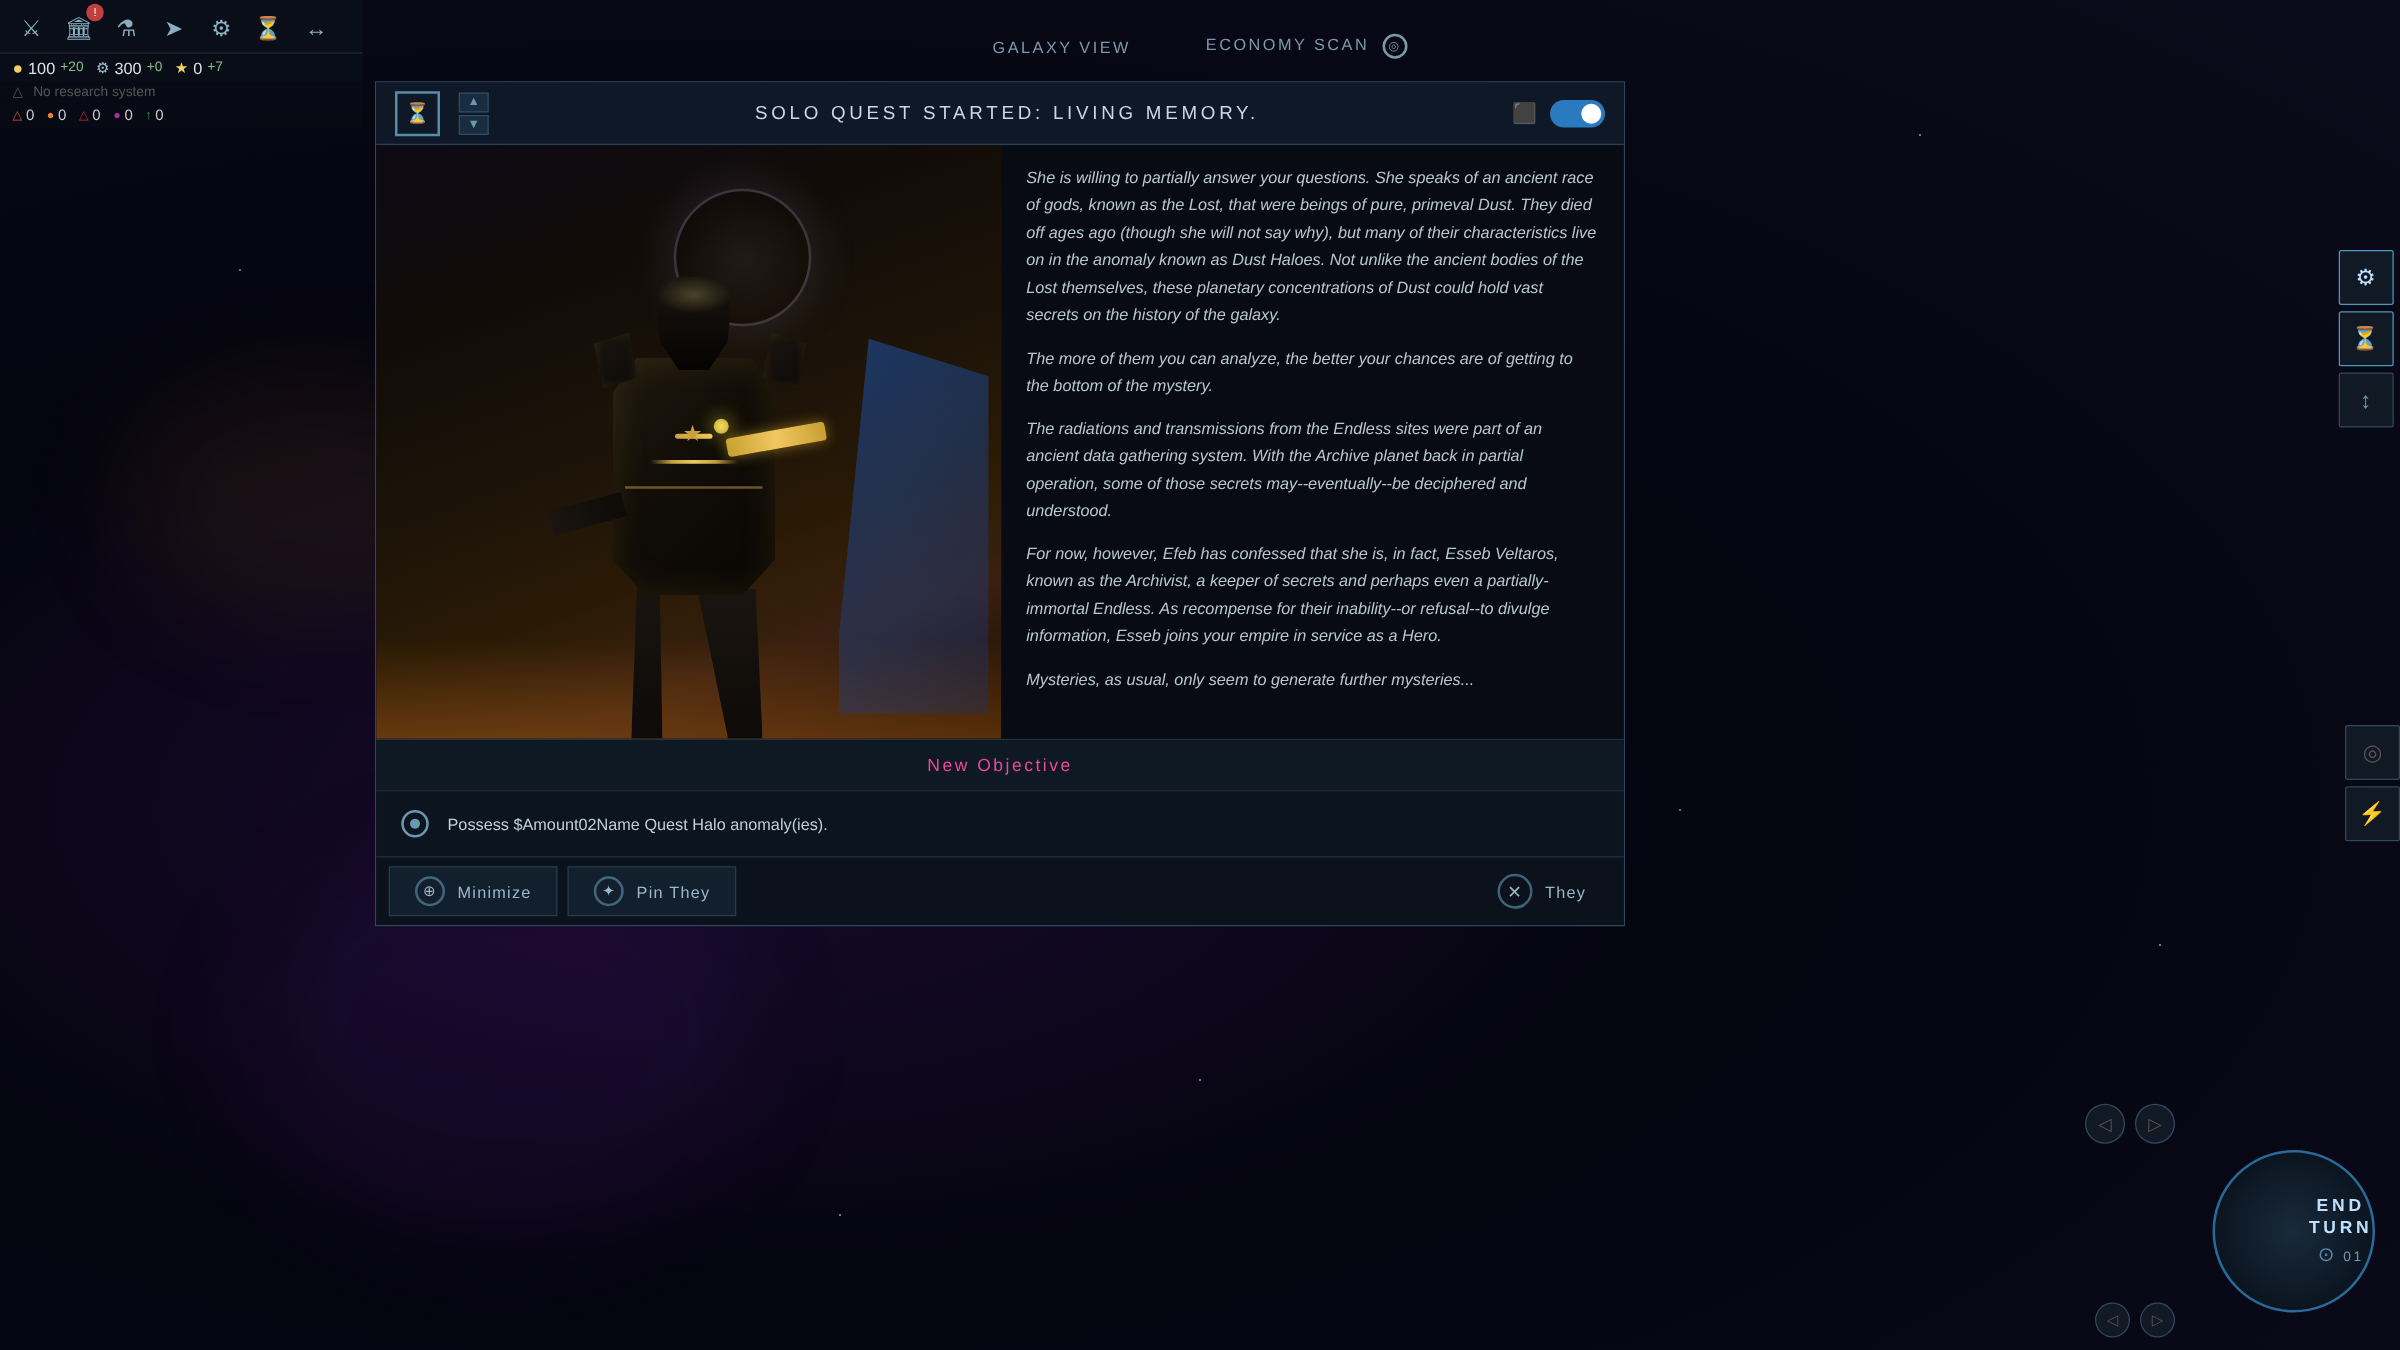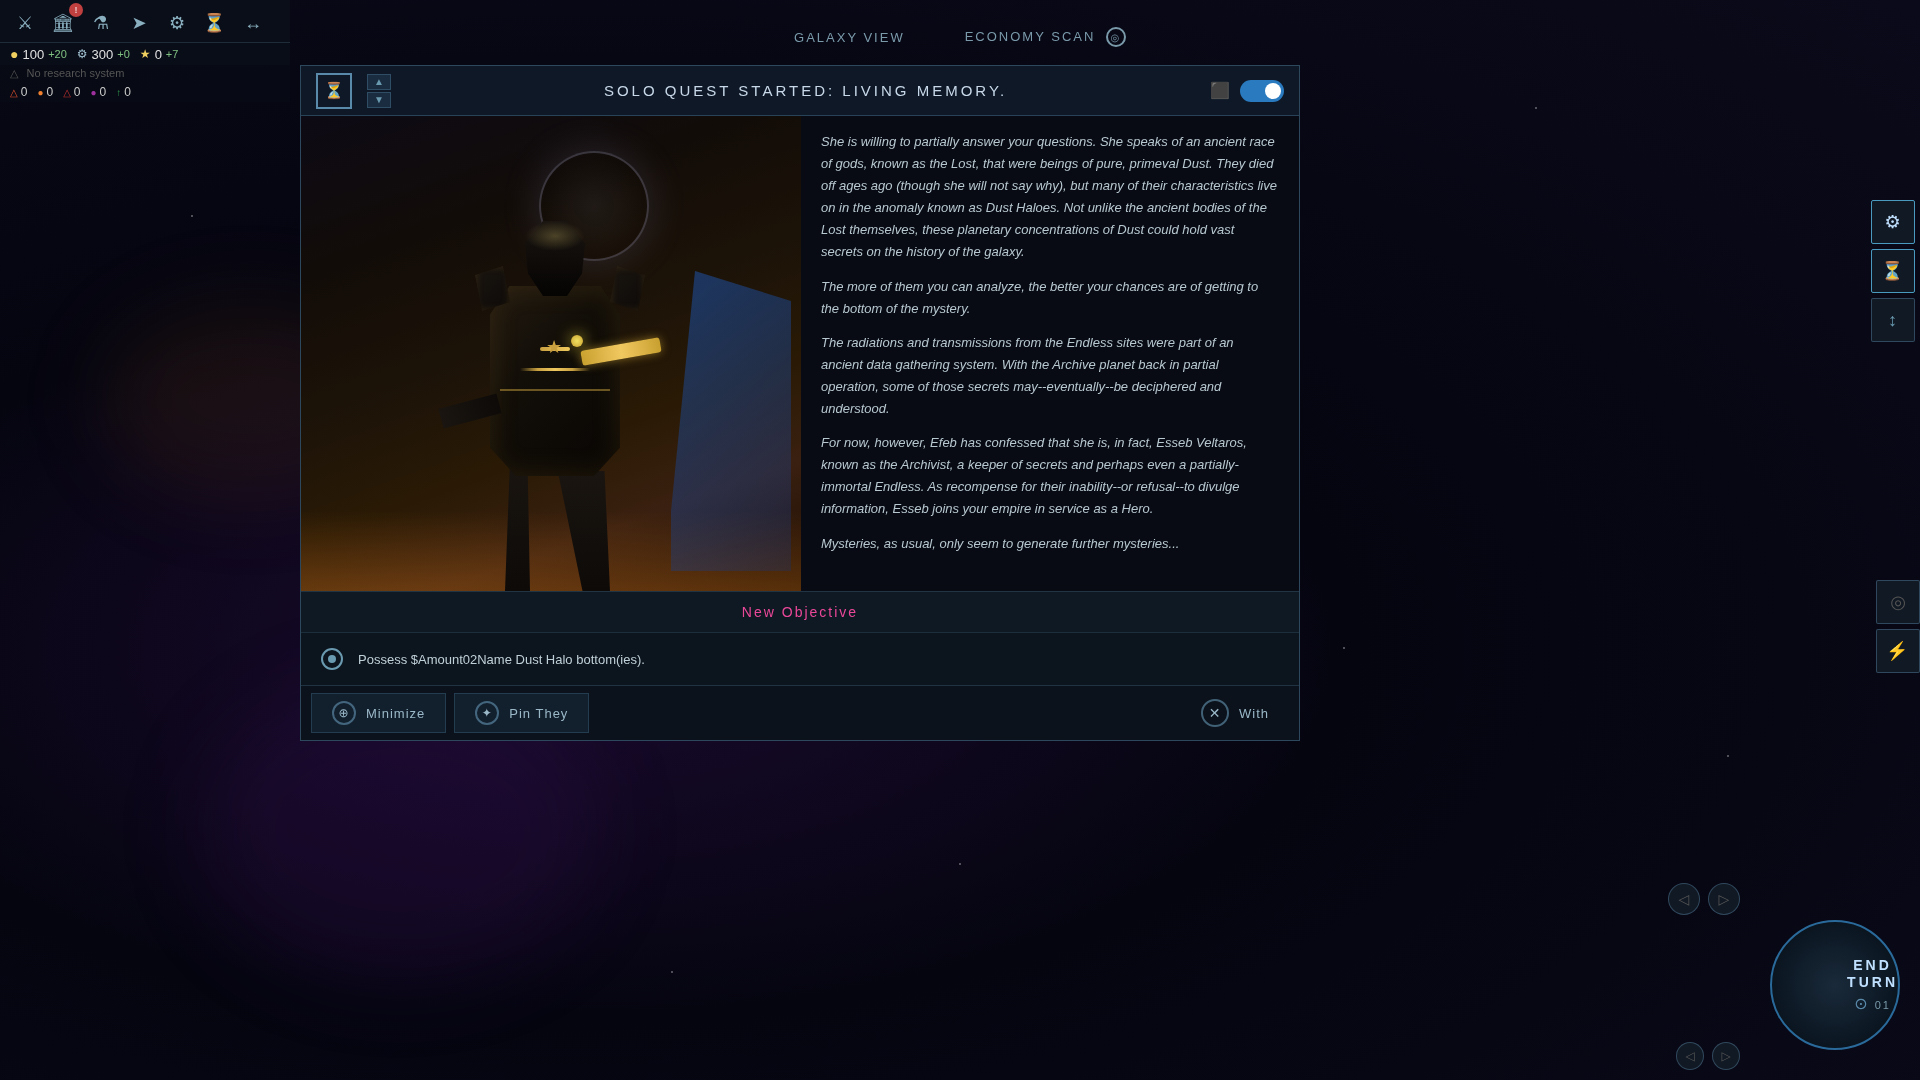--- a/index.html
+++ b/index.html
@@ -617,37 +617,37 @@
       <p>The radiations and transmissions from the Endless sites were part of an ancient data gathering system. With the Archive planet back in partial operation, some of those secrets may--eventually--be deciphered and understood.</p>
       <p>For now, however, Efeb has confessed that she is, in fact, Esseb Veltaros, known as the Archivist, a keeper of secrets and perhaps even a partially-immortal Endless. As recompense for their inability--or refusal--to divulge information, Esseb joins your empire in service as a Hero.</p>
       <p>Mysteries, as usual, only seem to generate further mysteries...</p>
     </div>
   </div>
 
   <div class="objective-section">
     <div class="objective-header">New Objective</div>
     <div class="objective-item">
       <div class="objective-radio"></div>
-      <span class="objective-text">Possess $Amount02Name Dust Halo bottom(ies).</span>
+      <span class="objective-text">Possess $Amount02Name Quest Halo anomaly(ies).</span>
     </div>
   </div>
 
   <div class="quest-footer">
     <div class="footer-btn">
       <div class="footer-btn-icon">⊕</div>
       <span>Minimize</span>
     </div>
     <div class="footer-btn">
       <div class="footer-btn-icon">✦</div>
       <span>Pin They</span>
     </div>
     <div class="spacer"></div>
     <div class="done-btn">
       <div class="done-x">✕</div>
-      <span>With</span>
+      <span>They</span>
     </div>
   </div>
 
 </div>
 
 <div class="right-sidebar">
   <div class="right-icon active">⚙</div>
   <div class="right-icon active">⏳</div>
   <div class="right-icon">↕</div>
 </div>

